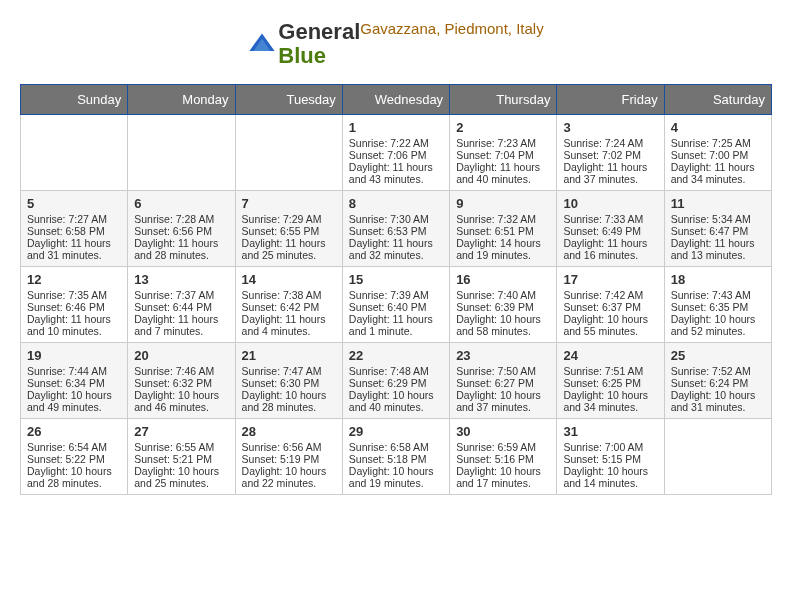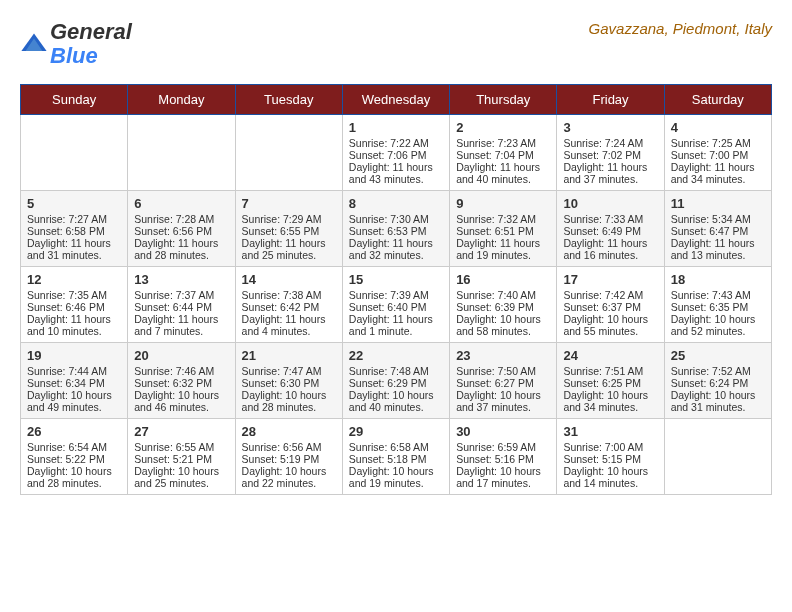--- a/index.html
+++ b/index.html
@@ -5,36 +5,35 @@
     * { box-sizing: border-box; margin: 0; padding: 0; }
     body {
       font-family: Arial, sans-serif;
       background: #fff;
       width: 792px;
       min-height: 612px;
       padding: 20px;
     }
     .header {
       display: flex;
-      justify-content: space-between;
+      justify-content: center;
       align-items: flex-start;
       margin-bottom: 16px;
-      font-style: italic;
     }
     .logo {
       display: flex;
       align-items: center;
     }
     .logo-text {
       font-size: 22px;
       font-weight: bold;
       line-height: 1.1;
     }
     .logo-general { color: #333; }
-    .logo-blue { color: #3b82f6; }
+    .logo-blue { color: #4d7c0f; }
     .logo-icon {
       width: 28px;
       height: 28px;
       margin-right: 2px;
     }
     .title-area {
       text-align: right;
     }
     .month-title {
       font-size: 36px;
@@ -44,23 +43,23 @@
     .location {
       font-size: 15px;
       color: #a16207;
     }
     .calendar {
       width: 100%;
       border-collapse: collapse;
       border: 1px solid #ccc;
     }
     .calendar th {
-      background-color: #7f1d1d;
+      background-color: #737373;
       color: #fff;
-      text-align: center;
+      text-align: right;
       padding: 7px 6px;
       font-size: 13px;
       font-weight: normal;
       border: 1px solid #1a4fa0;
     }
     .calendar td {
       vertical-align: top;
       border: 1px solid #ccc;
       padding: 5px 6px;
       width: 107px;
@@ -169,21 +168,21 @@
         <td>
           <span class="day-number">8</span>
           <div>Sunrise: 7:30 AM</div>
           <div>Sunset: 6:53 PM</div>
           <div>Daylight: 11 hours and 32 minutes.</div>
         </td>
         <td>
           <span class="day-number">9</span>
           <div>Sunrise: 7:32 AM</div>
           <div>Sunset: 6:51 PM</div>
-          <div>Daylight: 11 hours and 19 minutes.</div>
+          <div>Daylight: 14 hours and 19 minutes.</div>
         </td>
         <td>
           <span class="day-number">10</span>
           <div>Sunrise: 7:33 AM</div>
           <div>Sunset: 6:49 PM</div>
           <div>Daylight: 11 hours and 16 minutes.</div>
         </td>
         <td>
           <span class="day-number">11</span>
           <div>Sunrise: 5:34 AM</div>

